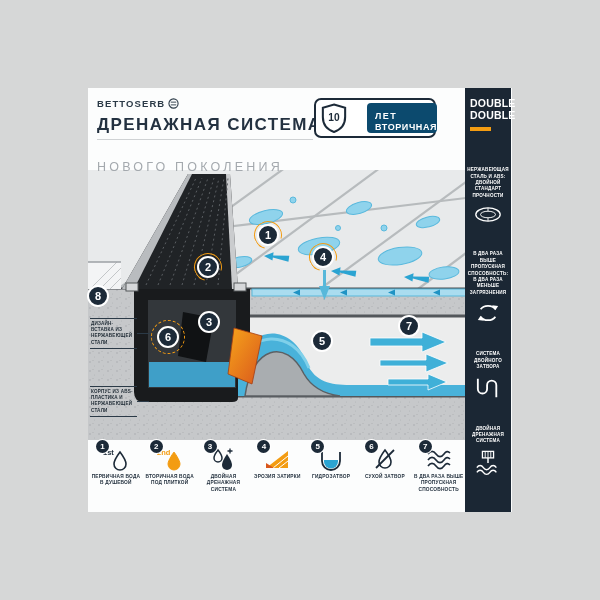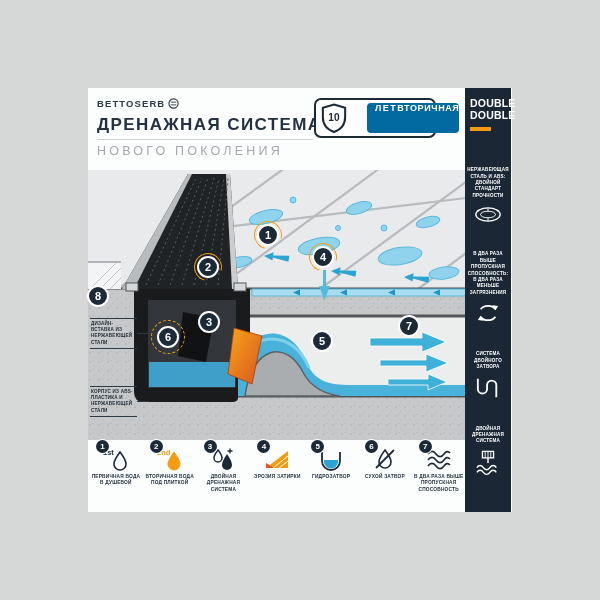--- a/index.html
+++ b/index.html
@@ -8,26 +8,26 @@
   .stage { position:absolute; inset:0; background:#d6d7d7; }
 
   
   .card { position:absolute; left:88px; top:88px; width:424px; height:424px; background:#fcfdfd; }
 
   
   .header { position:absolute; left:9px; top:10px; z-index:4; }
   .brand { display:flex; align-items:center; gap:3px; font-size:9.5px; font-weight:bold; letter-spacing:1.1px; color:#2b3a47; }
   .title { font-size:17px; font-weight:bold; color:#233140; letter-spacing:1.4px; margin-top:6px; white-space:nowrap; }
   .title-rule { width:216px; height:1px; background:#cfd2d4; margin-top:4px; }
-  .subtitle { font-size:12.5px; color:#a4a9ae; letter-spacing:3.2px; margin-top:4px; white-space:nowrap; }
+  .subtitle { font-size:12.5px; color:#a4a9ae; letter-spacing:3.2px; margin-top:20px; white-space:nowrap; }
 
   
   .badge { position:absolute; left:226px; top:10px; width:122px; height:40px; border:2px solid #1c2a38; border-radius:7px; background:#fff; display:flex; align-items:center; padding:3px; gap:20px; z-index:4; }
   .badge-shield { width:26px; height:30px; flex:none; margin-left:2px; }
-  .badge-box { flex:1; height:100%; background:#0369a1; border-radius:4px; color:#fff; display:flex; flex-direction:row; justify-content:flex-end; padding-left:8px; }
+  .badge-box { flex:1; height:100%; background:#0c4a6e; border-radius:4px; color:#fff; display:flex; flex-direction:column; justify-content:flex-end; padding-left:8px; }
   .badge-box .l1 { font-size:9px; font-weight:bold; letter-spacing:1.5px; line-height:1.25; }
   .badge-box .l2 { font-size:9px; font-weight:bold; letter-spacing:0.6px; line-height:1.25; }
 
   
   .sidebar { position:absolute; right:1px; top:0; width:46px; height:424px; background:#1b2734; display:flex; flex-direction:column; z-index:5; }
   .ds-box { padding:9px 4px 6px 5px; }
   .ds-line { font-size:10.5px; font-weight:bold; color:#fff; line-height:1.15; letter-spacing:0.2px; }
   .ds-accent { width:21px; height:4px; background:#f39c12; margin-top:6px; }
   .features { flex:1; display:flex; flex-direction:column; justify-content:space-evenly; padding:4px 3px 10px; }
   .feature { display:flex; flex-direction:column; align-items:center; gap:5px; }

